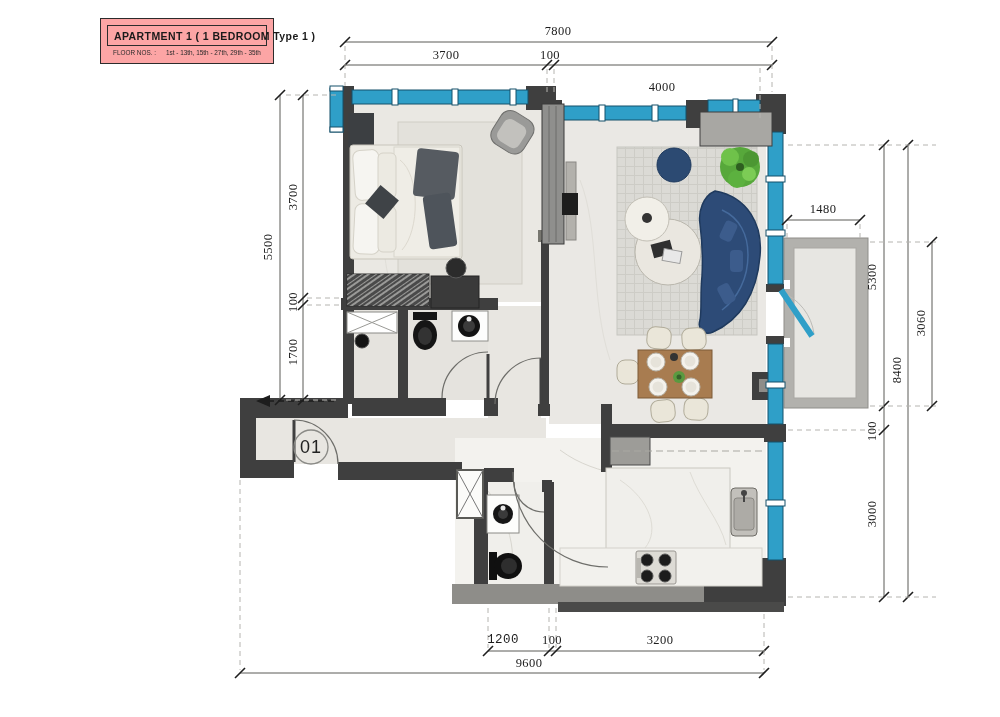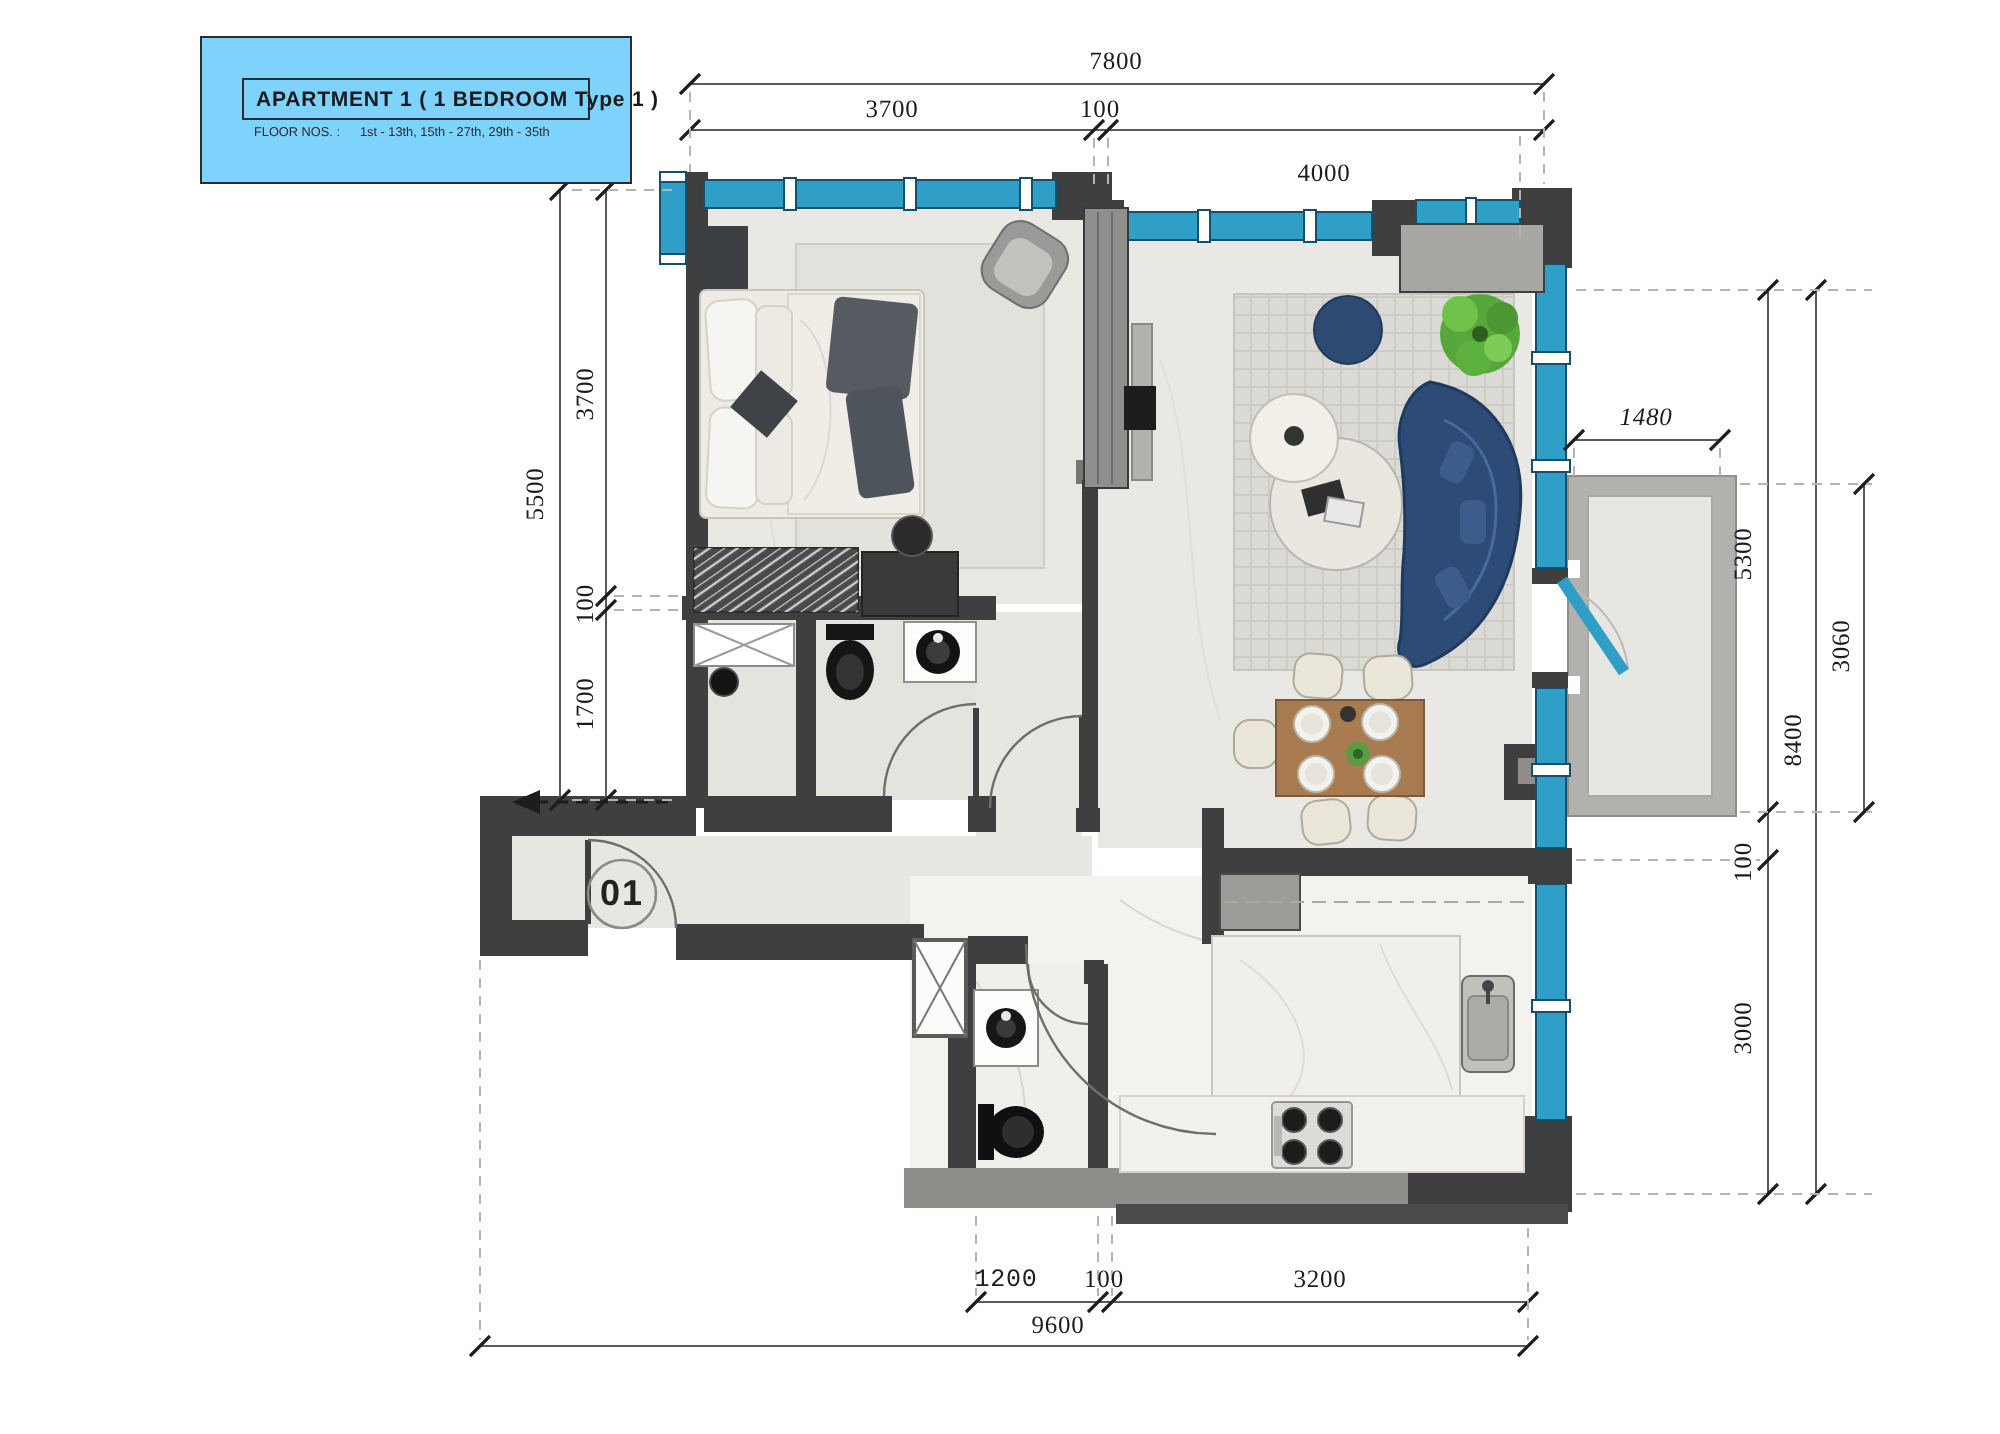--- a/index.html
+++ b/index.html
@@ -1,27 +1,27 @@
 <!DOCTYPE html>
 <html><head>
 <meta charset="utf-8">
 <style>
   html,body{margin:0;padding:0;background:#ffffff;}
   #stage{position:relative;width:1000px;height:717px;background:#ffffff;overflow:hidden;
          font-family:"Liberation Sans",sans-serif;}
   #planSvg{position:absolute;left:0;top:0;}
   
-  .title-block{position:absolute;left:100px;top:18px;width:216px;border:1px solid #2c2c2c;background:#7dd3fc;padding:20px;box-sizing:border-box;}
+  .title-block{position:absolute;left:100px;top:18px;width:174px;border:1px solid #2c2c2c;background:#fca5a5;padding:6px;box-sizing:border-box;}
   .title-row{border:1px solid #2c2c2c;padding:4px 6px 3px 6px;font-size:10.5px;font-weight:600;color:#1a1a1a;letter-spacing:.4px;white-space:nowrap;}
   .floors-row{padding:3px 6px 1px 6px;font-size:6.4px;color:#2a2a2a;white-space:nowrap;display:flex;gap:10px;}
   
   .dim{position:absolute;font-family:"Liberation Serif",serif;font-size:12.5px;color:#1c1c1c;
        transform:translate(-50%,-50%);white-space:nowrap;letter-spacing:.4px;}
   .dim.v{transform:translate(-50%,-50%) rotate(-90deg);}
-  .unit-no{position:absolute;font-size:18px;color:#222;transform:translate(-50%,-50%);letter-spacing:1px;font-weight:bold;}
+  .unit-no{position:absolute;font-size:18px;color:#222;transform:translate(-50%,-50%);letter-spacing:1px;}
 </style>
 </head>
 <body>
 
 <div id="stage">
 
 <svg id="planSvg" width="1000" height="717" viewBox="0 0 1000 717">
   <defs>
     <pattern id="rugtex" width="9" height="9" patternUnits="userSpaceOnUse">
       <rect width="9" height="9" fill="#dbdad5"></rect>
@@ -374,21 +374,21 @@
 <div class="dim" style="left:558px;top:31px;">7800</div>
 <div class="dim" style="left:446px;top:55px;">3700</div>
 <div class="dim" style="left:550px;top:55px;">100</div>
 <div class="dim" style="left:662px;top:55px;margin-top:32px;">4000</div>
 
 <div class="dim v" style="left:268px;top:247px;">5500</div>
 <div class="dim v" style="left:293px;top:197px;">3700</div>
 <div class="dim v" style="left:293px;top:302px;">100</div>
 <div class="dim v" style="left:293px;top:352px;">1700</div>
 
-<div class="dim" style="left:823px;top:209px;font-style:italic;">1480</div>
+<div class="dim" style="left:823px;top:209px;">1480</div>
 <div class="dim v" style="left:872px;top:277px;">5300</div>
 <div class="dim v" style="left:872px;top:431px;">100</div>
 <div class="dim v" style="left:872px;top:514px;">3000</div>
 <div class="dim v" style="left:897px;top:370px;">8400</div>
 <div class="dim v" style="left:921px;top:323px;">3060</div>
 
 <div class="dim" style="left:503px;top:640px;font-family:Liberation Mono, monospace;">1200</div>
 <div class="dim" style="left:552px;top:640px;">100</div>
 <div class="dim" style="left:660px;top:640px;">3200</div>
 <div class="dim" style="left:529px;top:663px;">9600</div>

